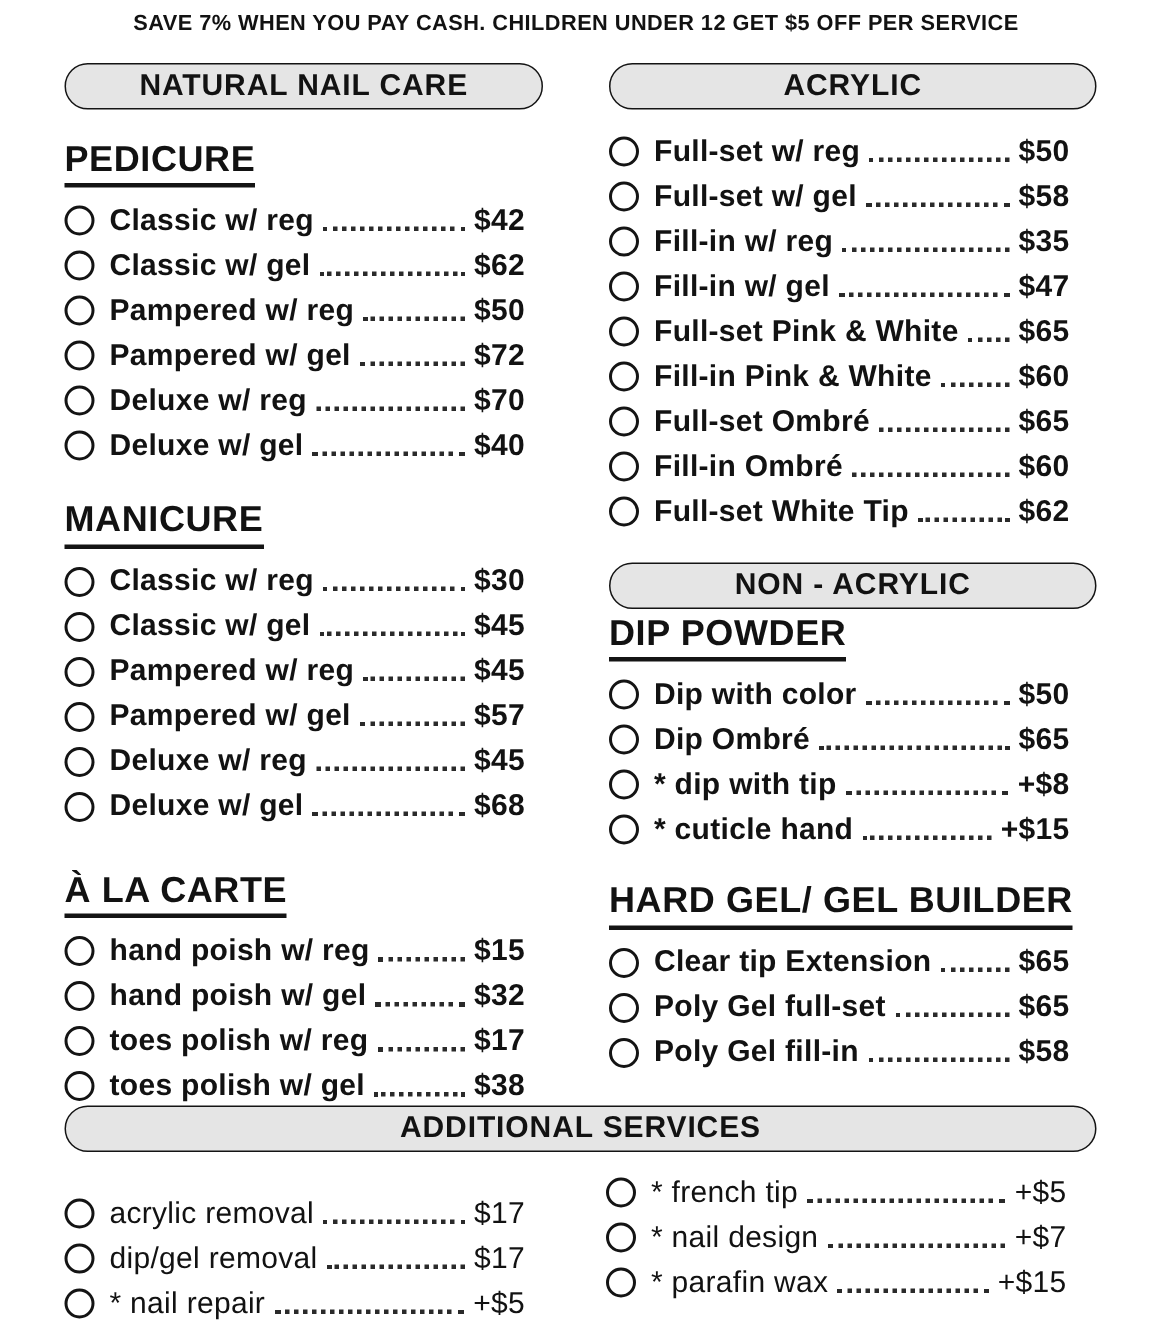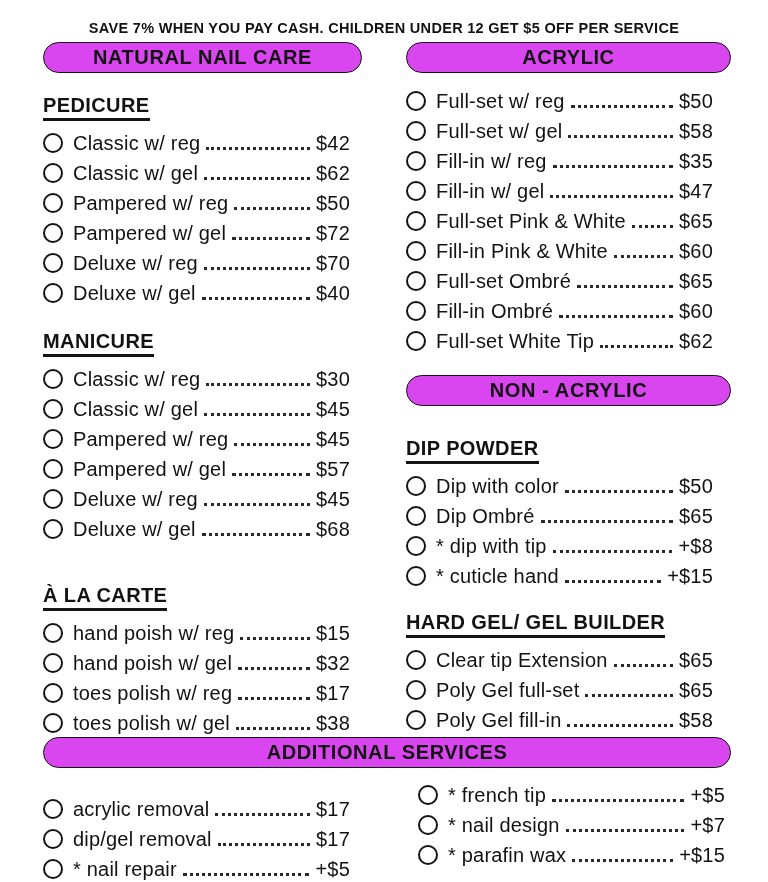--- a/index.html
+++ b/index.html
@@ -1,55 +1,55 @@
 <!DOCTYPE html>
 <html><head>
 <meta charset="utf-8">
 <style>
   html,body { margin:0; padding:0; background:#ffffff; }
   .page {
     position:relative; width:768px; height:882px; background:#ffffff;
     color:#121212; font-family:"Liberation Sans", sans-serif; overflow:hidden;
   }
   .banner {
-    position:absolute; top:20px; left:0; width:100%;
+    position:absolute; top:8px; left:0; width:100%;
     text-align:center; font-size:14.5px; font-weight:bold; letter-spacing:0.3px;
   }
   .pill {
     box-sizing:border-box; height:31px; border:1.7px solid #141414; border-radius:16px;
     display:flex; align-items:center; justify-content:center;
-    font-weight:bold; font-size:20px; letter-spacing:0.6px; background:#d946ef;
+    font-weight:bold; font-size:20px; letter-spacing:0.6px; background:#e5e5e5;
   }
   .col { position:absolute; top:42px; }
   .col-left  { left:43px;  width:319px; }
   .col-right { left:406px; width:325px; }
   .sec-title {
-    display:inline-block; font-weight:bold; font-size:20px; letter-spacing:0.4px;
+    display:inline-block; font-weight:bold; font-size:24px; letter-spacing:0.4px;
     border-bottom:3px solid #141414; padding-bottom:2px; line-height:1.1;
   }
-  .items { margin-top:7px; }
+  .items { margin-top:7px;font-weight:bold; }
   .item {
     display:flex; align-items:center; height:30px; font-size:20px;
     letter-spacing:0.2px; padding-right:12px;
   }
   .col-right .item, .addl-right .item { padding-right:18px; }
   .circle {
     flex:none; width:20px; height:20px; box-sizing:border-box;
     border:2.2px solid #141414; border-radius:50%; margin-right:10px; background:#fff;
   }
   .label { white-space:nowrap; }
   .dots {
     flex:1; min-width:12px; border-bottom:3px dotted #2a2a2a;
     margin:0 6px; transform:translateY(5px);
   }
   .price { white-space:nowrap; }
   .addl-banner { position:absolute; left:43px; top:737px; width:688px; }
   .addl-col { position:absolute; top:780px; }
   .addl-left  { left:43px;  width:319px;margin-top:14px; }
-  .addl-right { left:418px; width:325px;text-align:right; }
+  .addl-right { left:404px; width:325px;text-align:right; }
 </style>
 </head>
 <body>
 
 <div class="page">
 
   <div class="banner">SAVE 7% WHEN YOU PAY CASH. CHILDREN UNDER 12 GET $5 OFF PER SERVICE</div>
 
   <div class="col col-left">
     <div class="pill">NATURAL NAIL CARE</div>
@@ -131,21 +131,21 @@
           </div>
         <div class="item">
             <span class="circle"></span>
             <span class="label">Deluxe w/ gel</span>
             <span class="dots"></span>
             <span class="price">$68</span>
           </div>
       </div>
     </div>
 
-    <div class="section" style="margin-top:40px">
+    <div class="section" style="margin-top:28px">
       <div class="sec-title">À LA CARTE</div>
       <div class="items">
         <div class="item">
             <span class="circle"></span>
             <span class="label">hand poish w/ reg</span>
             <span class="dots"></span>
             <span class="price">$15</span>
           </div>
         <div class="item">
             <span class="circle"></span>
@@ -224,21 +224,21 @@
       <div class="item">
           <span class="circle"></span>
           <span class="label">Full-set White Tip</span>
           <span class="dots"></span>
           <span class="price">$62</span>
         </div>
     </div>
 
     <div class="pill" style="margin-top:19px">NON - ACRYLIC</div>
 
-    <div class="section" style="margin-top:31px">
+    <div class="section" style="margin-top:4px">
       <div class="sec-title">DIP POWDER</div>
       <div class="items">
         <div class="item">
             <span class="circle"></span>
             <span class="label">Dip with color</span>
             <span class="dots"></span>
             <span class="price">$50</span>
           </div>
         <div class="item">
             <span class="circle"></span>

